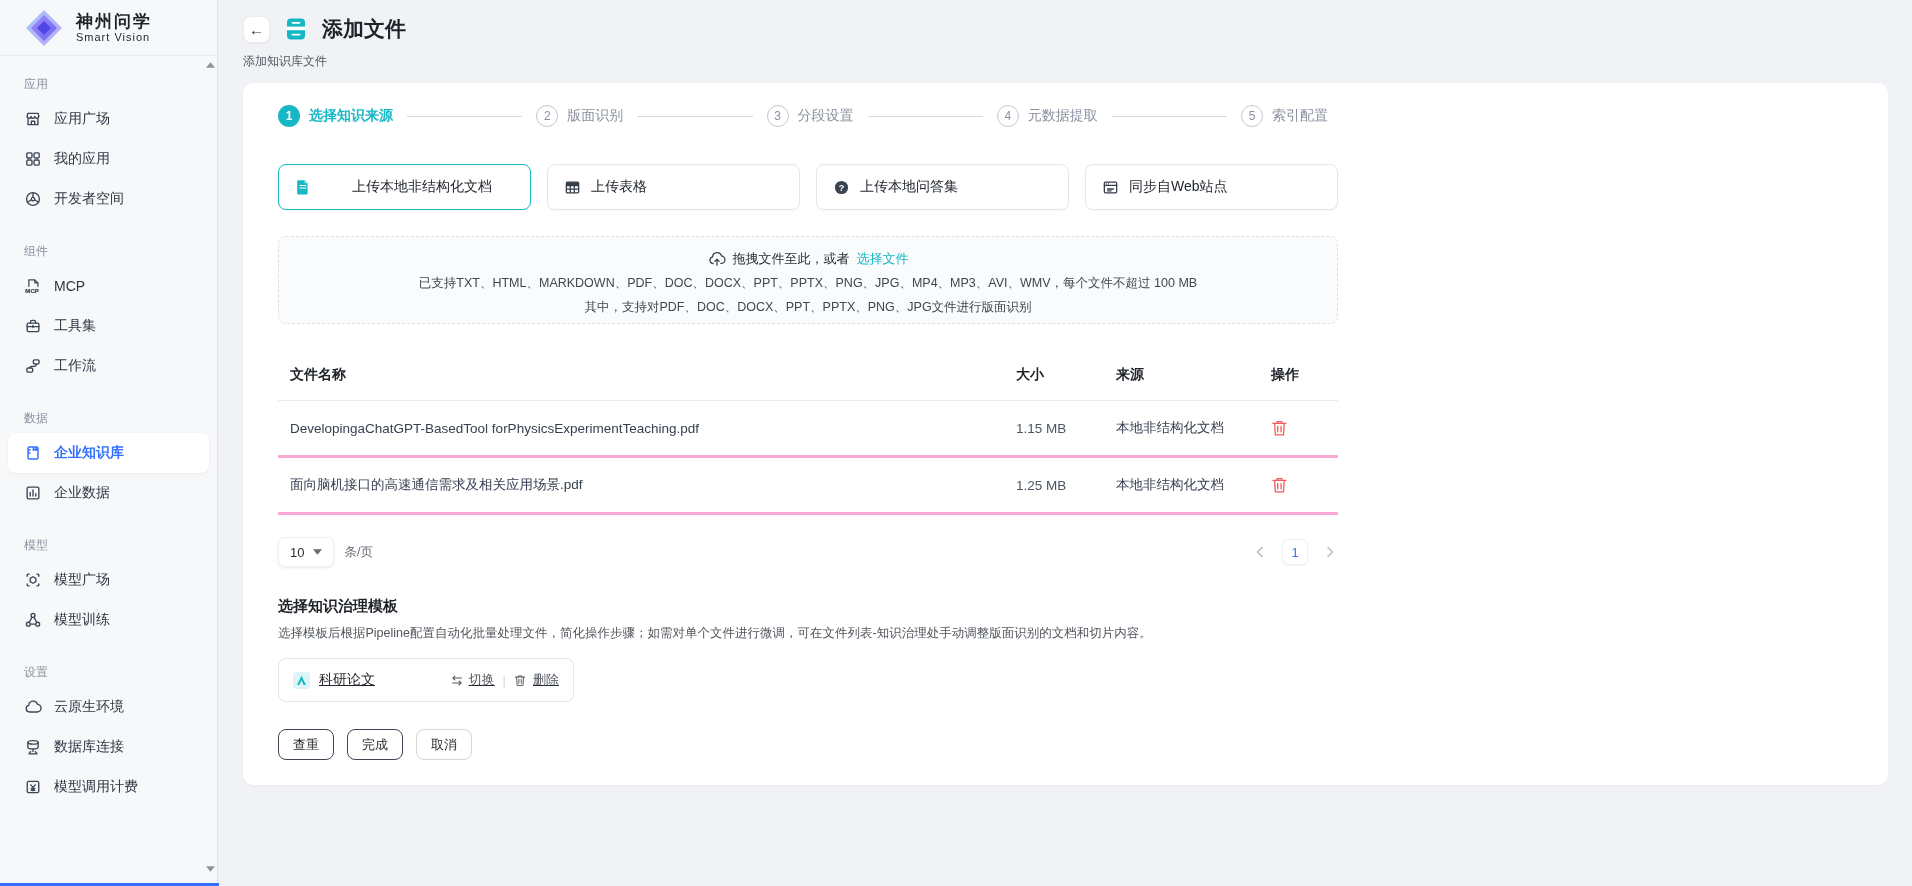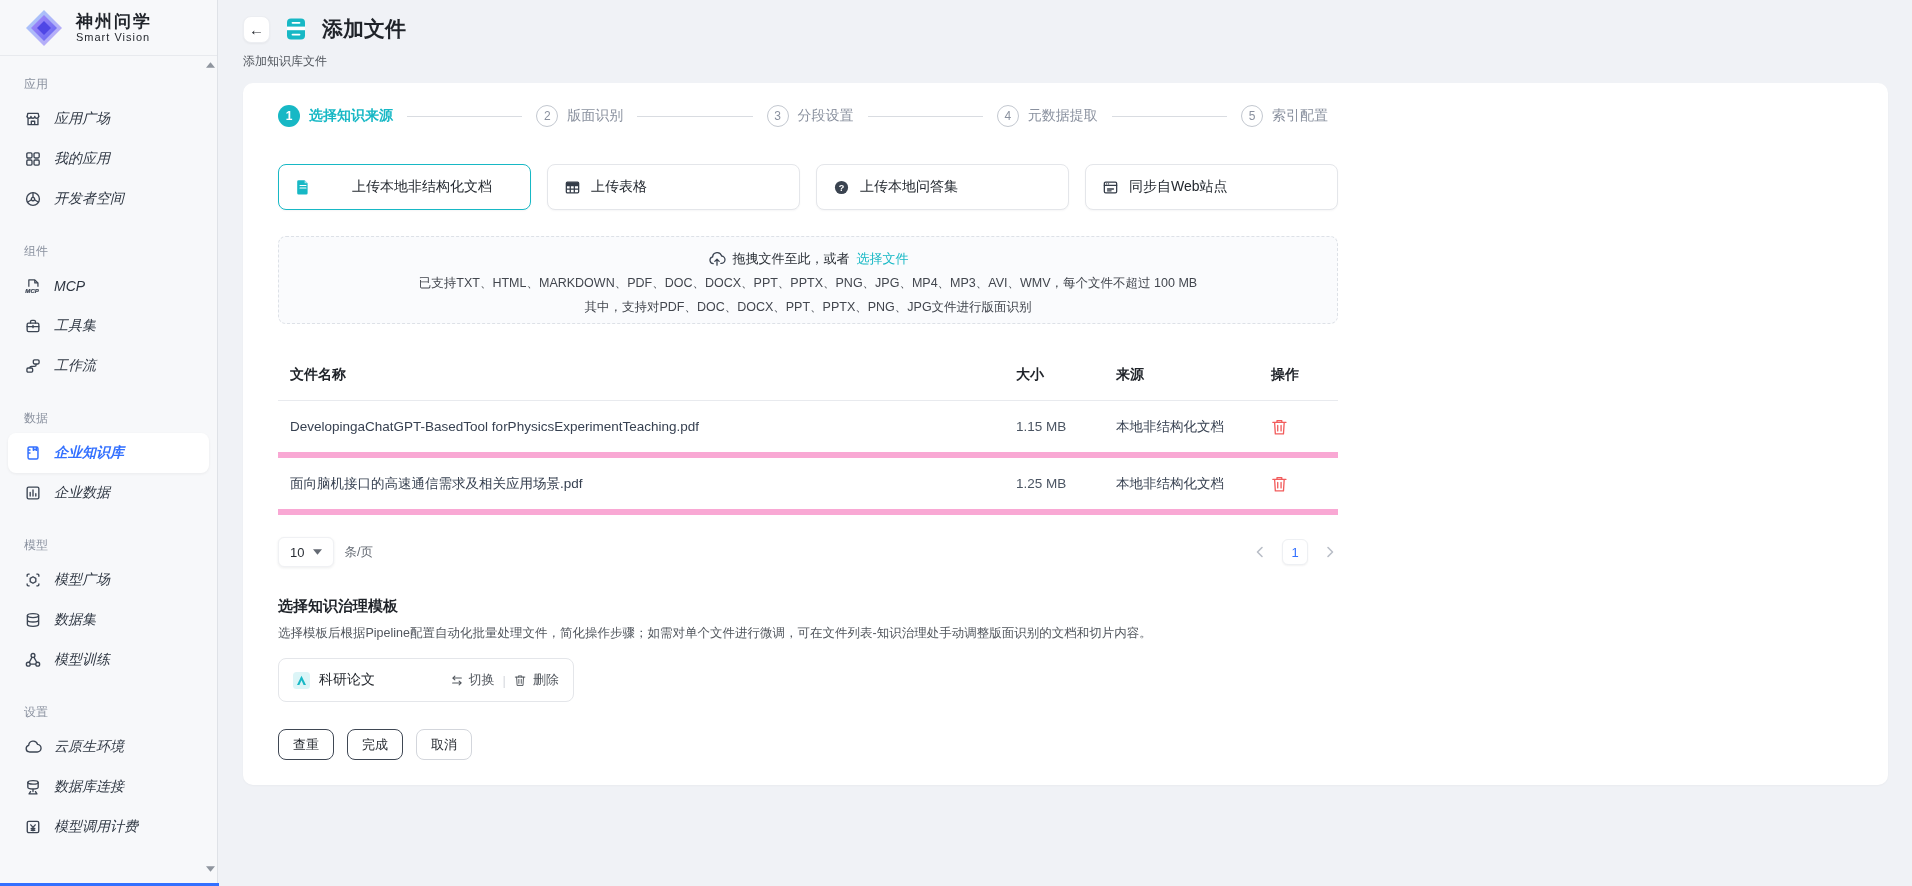--- a/index.html
+++ b/index.html
@@ -8,21 +8,21 @@
   .app { display:flex; width:1912px; height:886px; }
 
   
   .sidebar { position:relative; width:218px; height:886px; background:#f7f8fa; border-right:1px solid #dfe2e7; flex:0 0 218px; }
   .logo-row { display:flex; align-items:center; gap:12px; padding:10px 0 10px 24px; height:56px; border-bottom:1px solid #e8eaee; }
   .logo-mark { width:40px; height:40px; }
   .brand-name { font-size:17px; font-weight:700; letter-spacing:2px; line-height:1.15; }
   .brand-sub { font-size:11px; color:#1f2329; letter-spacing:1px; }
   .nav { padding-top:6px; }
   .section-label { font-size:12px; color:#8a919f; margin:24px 24px 6px; }
-  .nav-item { display:flex; align-items:center; gap:12px; height:40px; padding:0 16px; margin:0 8px; border-radius:8px; color:#2e3642; cursor:pointer;font-style:italic; }
+  .nav-item { display:flex; align-items:center; gap:12px; height:40px; padding:0 16px; margin:0 8px; border-radius:8px; color:#2e3642; cursor:pointer; }
   .nav-item .nav-ic { display:flex; width:18px; height:18px; color:#3c4553; flex:0 0 18px; }
   .nav-label { font-size:14px; white-space:nowrap; }
   .nav-item.active { background:#ffffff; box-shadow:0 1px 3px rgba(31,35,41,.06); color:#3370ff; font-weight:700;text-align:right; }
   .nav-item.active .nav-ic { color:#3370ff; }
   .sb-arrow { position:absolute; right:1px; width:12px; height:10px; color:#8f959e; display:flex; align-items:center; justify-content:center; }
   .sb-arrow svg { width:9px; height:6px; }
   .sb-arrow.up { top:60px; }
   .sb-arrow.down { bottom:12px; }
   .bottom-strip { position:absolute; left:0; bottom:0; width:219px; height:3px; background:#3370ff; }
 
@@ -56,38 +56,38 @@
   .dropzone { width:1060px; height:88px; margin-top:26px; background:#fafbfd; border:1px dashed #dde1e7; border-radius:8px; text-align:center; padding-top:13px; }
   .dz-line1 { display:flex; align-items:center; justify-content:center; gap:7px; font-size:13px; color:#2a2f36; }
   .dz-ic { width:18px; height:16px; display:flex; color:#3c4553; }
   .dz-link { color:#17b8c5; cursor:pointer; }
   .dz-line2, .dz-line3 { font-size:12.5px; color:#42464e; margin-top:7px; }
 
   
   .file-table { width:1060px; margin-top:36px; }
   .tbl-head, .tbl-row { display:grid; grid-template-columns:1fr 100px 155px 55px; align-items:center; }
   .tbl-head { font-size:14px; font-weight:700; padding:6px 12px 16px 12px; border-bottom:1px solid #e8eaee; }
-  .tbl-row { height:57px; font-size:13.5px; color:#374151; border-bottom:6px solid #f9a8d4; padding:0 12px; }
+  .tbl-row { height:57px; font-size:13.5px; color:#374151; border-bottom:3px solid #f9a8d4; padding:0 12px; }
   .tbl-row:first-of-type { background:#fafbfc; }
   .cell-size { color:#4b5563; }
   .trash-btn { width:18px; height:18px; display:flex; color:#f25c5c; cursor:pointer; }
 
   
   .pager { width:1060px; display:flex; align-items:center; margin-top:22px; height:30px; }
   .page-size-box { display:flex; align-items:center; gap:9px; background:#fff; border:1px solid #f0f1f4; box-shadow:0 1px 3px rgba(31,35,41,.08); border-radius:6px; height:30px; padding:0 11px; font-size:13px; color:#2a2f36; cursor:pointer; }
   .caret { display:flex; }
   .page-unit { font-size:12.5px; color:#646a73; margin-left:10px; }
   .pager-right { margin-left:auto; display:flex; align-items:center; gap:14px; }
   .pg-arrow { width:16px; height:16px; display:flex; color:#b9bec7; cursor:pointer; }
   .pg-current { min-width:26px; height:26px; background:#fff; border:1px solid #eef0f3; box-shadow:0 1px 2px rgba(31,35,41,.06); border-radius:6px; display:flex; align-items:center; justify-content:center; font-size:13px; color:#3370ff; cursor:pointer; }
 
   
   .gov-title { font-size:15px; font-weight:700; margin-top:30px; }
   .gov-desc { font-size:12.5px; color:#51565d; margin-top:9px; }
-  .tpl-chip { margin-top:16px; width:296px; height:44px; border:1px solid #e4e6ea; border-radius:8px; background:#fff; display:flex; align-items:center; padding:9px 14px; gap:9px; }
+  .tpl-chip { margin-top:16px; width:296px; height:44px; border:1px solid #e4e6ea; border-radius:8px; background:#fff; display:flex; align-items:center; padding:9px 14px; gap:9px;text-decoration:underline; }
   .tpl-logo { width:17px; height:17px; display:flex; }
   .tpl-name { font-size:14px; color:#1f2329; }
   .tpl-actions { margin-left:auto; display:flex; align-items:center; gap:8px; font-size:13px; color:#51565d; }
   .tpl-act { display:flex; align-items:center; gap:5px; cursor:pointer; }
   .tpl-act .mini-ic { width:14px; height:13px; display:flex; color:#51565d; }
   .tpl-sep { color:#d6d9de; }
 
   
   .actions-row { display:flex; gap:13px; margin-top:27px; }
   .btn { height:31px; padding:0 14px; background:#fff; border-radius:8px; font-size:13px; color:#1f2329; display:flex; align-items:center; cursor:pointer; font-family:inherit; }
@@ -217,29 +217,20 @@
           <svg viewBox="0 0 16 16" fill="none" stroke="currentColor" stroke-width="1.2" stroke-linejoin="round">
               <path d="M2.8 5V3.8a1 1 0 0 1 1-1H5M11 2.8h1.2a1 1 0 0 1 1 1V5M13.2 11v1.2a1 1 0 0 1-1 1H11M5 13.2H3.8a1 1 0 0 1-1-1V11"></path>
               <path d="M8 5.1 10.5 6.5v3L8 10.9 5.5 9.5v-3Z"></path>
             </svg>
         </span>
         <span class="nav-label">模型广场</span>
       </div>
       <div class="nav-item">
         <span class="nav-ic">
           <svg viewBox="0 0 16 16" fill="none" stroke="currentColor" stroke-width="1.2">
-              <ellipse cx="8" cy="4.1" rx="5" ry="1.8"></ellipse>
-              <path d="M3 4.1v7.7c0 1 2.2 1.8 5 1.8s5-.8 5-1.8V4.1M3 8c0 1 2.2 1.8 5 1.8S13 9 13 8"></path>
-            </svg>
-        </span>
-        <span class="nav-label">数据集</span>
-      </div>
-      <div class="nav-item">
-        <span class="nav-ic">
-          <svg viewBox="0 0 16 16" fill="none" stroke="currentColor" stroke-width="1.2">
               <circle cx="8" cy="3.9" r="1.7"></circle>
               <circle cx="3.8" cy="11.7" r="1.7"></circle>
               <circle cx="12.2" cy="11.7" r="1.7"></circle>
               <path d="M7.2 5.4 4.6 10.2M8.8 5.4l2.6 4.8M5.5 11.7h5"></path>
             </svg>
         </span>
         <span class="nav-label">模型训练</span>
       </div>
 
       <div class="section-label">设置</div>

